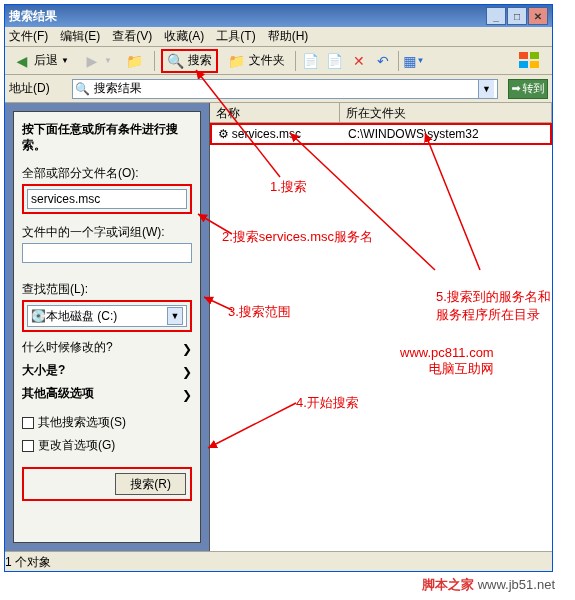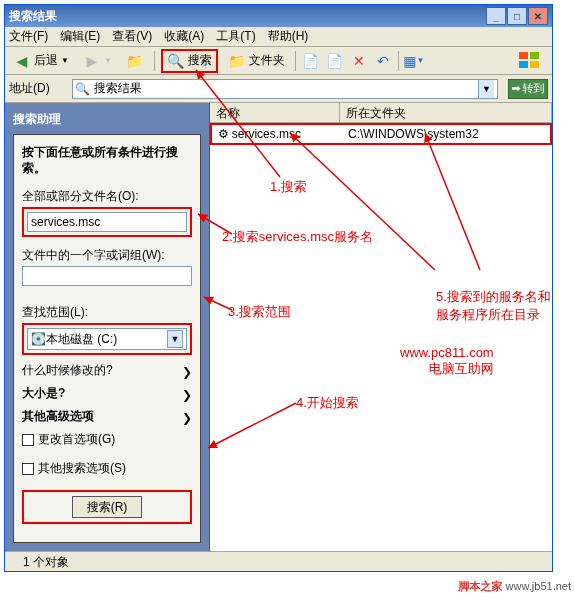--- a/index.html
+++ b/index.html
@@ -33,38 +33,38 @@
 .side-head { font-weight: bold; margin-bottom: 12px; line-height: 1.3; }
 .field-lbl { margin: 6px 0 2px; }
 .input-wrap.red { border: 2px solid #e80000; padding: 3px; }
 .txt-input { width: 100%; height: 20px; border: 1px solid #7f9db9; padding: 0 3px; font-size: 12px; }
 .select-wrap { width: 100%; height: 22px; background: #fff; border: 1px solid #7f9db9; display: flex; align-items: center; padding: 0 3px; }
 .select-wrap .sel-text { flex: 1; }
 .select-wrap .dd { width: 16px; height: 18px; background: #dbe8f9; border: 1px solid #7f9db9; display: flex; align-items: center; justify-content: center; font-size: 9px; cursor: pointer; }
 .adv-row { display: flex; align-items: flex-end; justify-content: space-between; padding: 3px 0; cursor: pointer; }
 .opt-row { display: flex; align-items: center; gap: 4px; padding: 3px 0; cursor: pointer; }
 .cbx { width: 12px; height: 12px; border: 1px solid #333; background: #fff; display: inline-block; }
-.action-row { border: 2px solid #e80000; padding: 4px; margin-top: 10px; display: flex; justify-content: center; }
+.action-row { border: 2px solid #e80000; padding: 4px; margin-top: 10px; display: flex; justify-content: flex-end; }
 .btn { height: 22px; padding: 0 14px; background: #ece9d8; border: 1px solid #555; font-size: 12px; cursor: pointer; }
 
 .results { flex: 1; background: #fff; display: flex; flex-direction: column; }
 .col-headers { height: 20px; background: #ece9d8; border-bottom: 1px solid #aca899; display: flex; font-size: 12px; }
 .col-h { padding: 2px 6px; border-right: 1px solid #aca899; }
 .col-h.name { width: 130px; } .col-h.folder { flex: 1; }
 .result-rows { flex: 1; position: relative; }
 .row-hi { border: 2px solid #e80000; display: flex; font-size: 12px; }
 .row-cell { padding: 2px 6px; }
 .row-cell.name { width: 130px; display: flex; align-items: center; gap: 3px; }
 .row-cell.folder { flex: 1; }
 
-.status { height: 20px; background: #ece9d8; border-top: 1px solid #aca899; font-size: 12px; padding: 2px 18px; }
+.status { height: 20px; background: #ece9d8; border-top: 1px solid #aca899; font-size: 12px; padding: 2px 0; }
 
 .anno { position: absolute; color: #e80000; font-size: 13px; pointer-events: none; z-index: 50; }
 .arrow { position: absolute; pointer-events: none; z-index: 49; }
-.wm { position: absolute; right: 4px; bottom: 6px; font-size: 11px; color: #555; z-index: 60; }
+.wm { position: absolute; right: 20px; bottom: 6px; font-size: 13px; color: #555; z-index: 60; }
 .wm2 { position: absolute; color: #e80000; font-size: 13px; z-index: 50; text-align: right; }
 </style>
 </head>
 <body>
 
 <div class="window">
   <div class="titlebar">
     <span class="t-text">搜索结果</span>
     <div class="win-btns">
       <div class="win-btn">_</div>
@@ -129,21 +129,20 @@
       <span class="addr-dd">▼</span>
     </div>
     <div class="go-btn">
       <span style="margin-right:2px">➡</span>
         <span>转到</span>
     </div>
   </div>
 
   <div class="body-area">
     <div class="sidepanel">
-      <div class="side-title">搜索助理</div>
       <div class="side-box">
         <div class="side-head">按下面任意或所有条件进行搜索。</div>
         <div class="field-lbl">全部或部分文件名(O):</div>
         <div class="input-wrap red">
           <input class="txt-input" value="services.msc" style="">
         </div>
         <div class="field-lbl" style="margin-top:10px">文件中的一个字或词组(W):</div>
         <input class="txt-input" value="" style="">
         <div class="field-lbl" style="margin-top:18px">查找范围(L):</div>
         <div class="input-wrap red">
@@ -158,27 +157,27 @@
             <span>❯</span>
           </div>
         <div class="adv-row">
             <b>大小是?</b>
             <span>❯</span>
           </div>
         <div class="adv-row">
             <b>其他高级选项</b>
             <span>❯</span>
           </div>
+        <div class="opt-row" style="margin-top:6px">
+            <span class="cbx"></span>
+            <span>其他搜索选项(S)</span>
+          </div>
         <div class="opt-row">
             <span class="cbx"></span>
             <span>更改首选项(G)</span>
-          </div>
-        <div class="opt-row" style="margin-top:6px">
-            <span class="cbx"></span>
-            <span>其他搜索选项(S)</span>
           </div>
         <div class="action-row">
           <button class="btn">搜索(R)</button>
         </div>
       </div>
     </div>
 
     <div class="results">
       <div class="col-headers">
         <div class="col-h name">名称</div>

